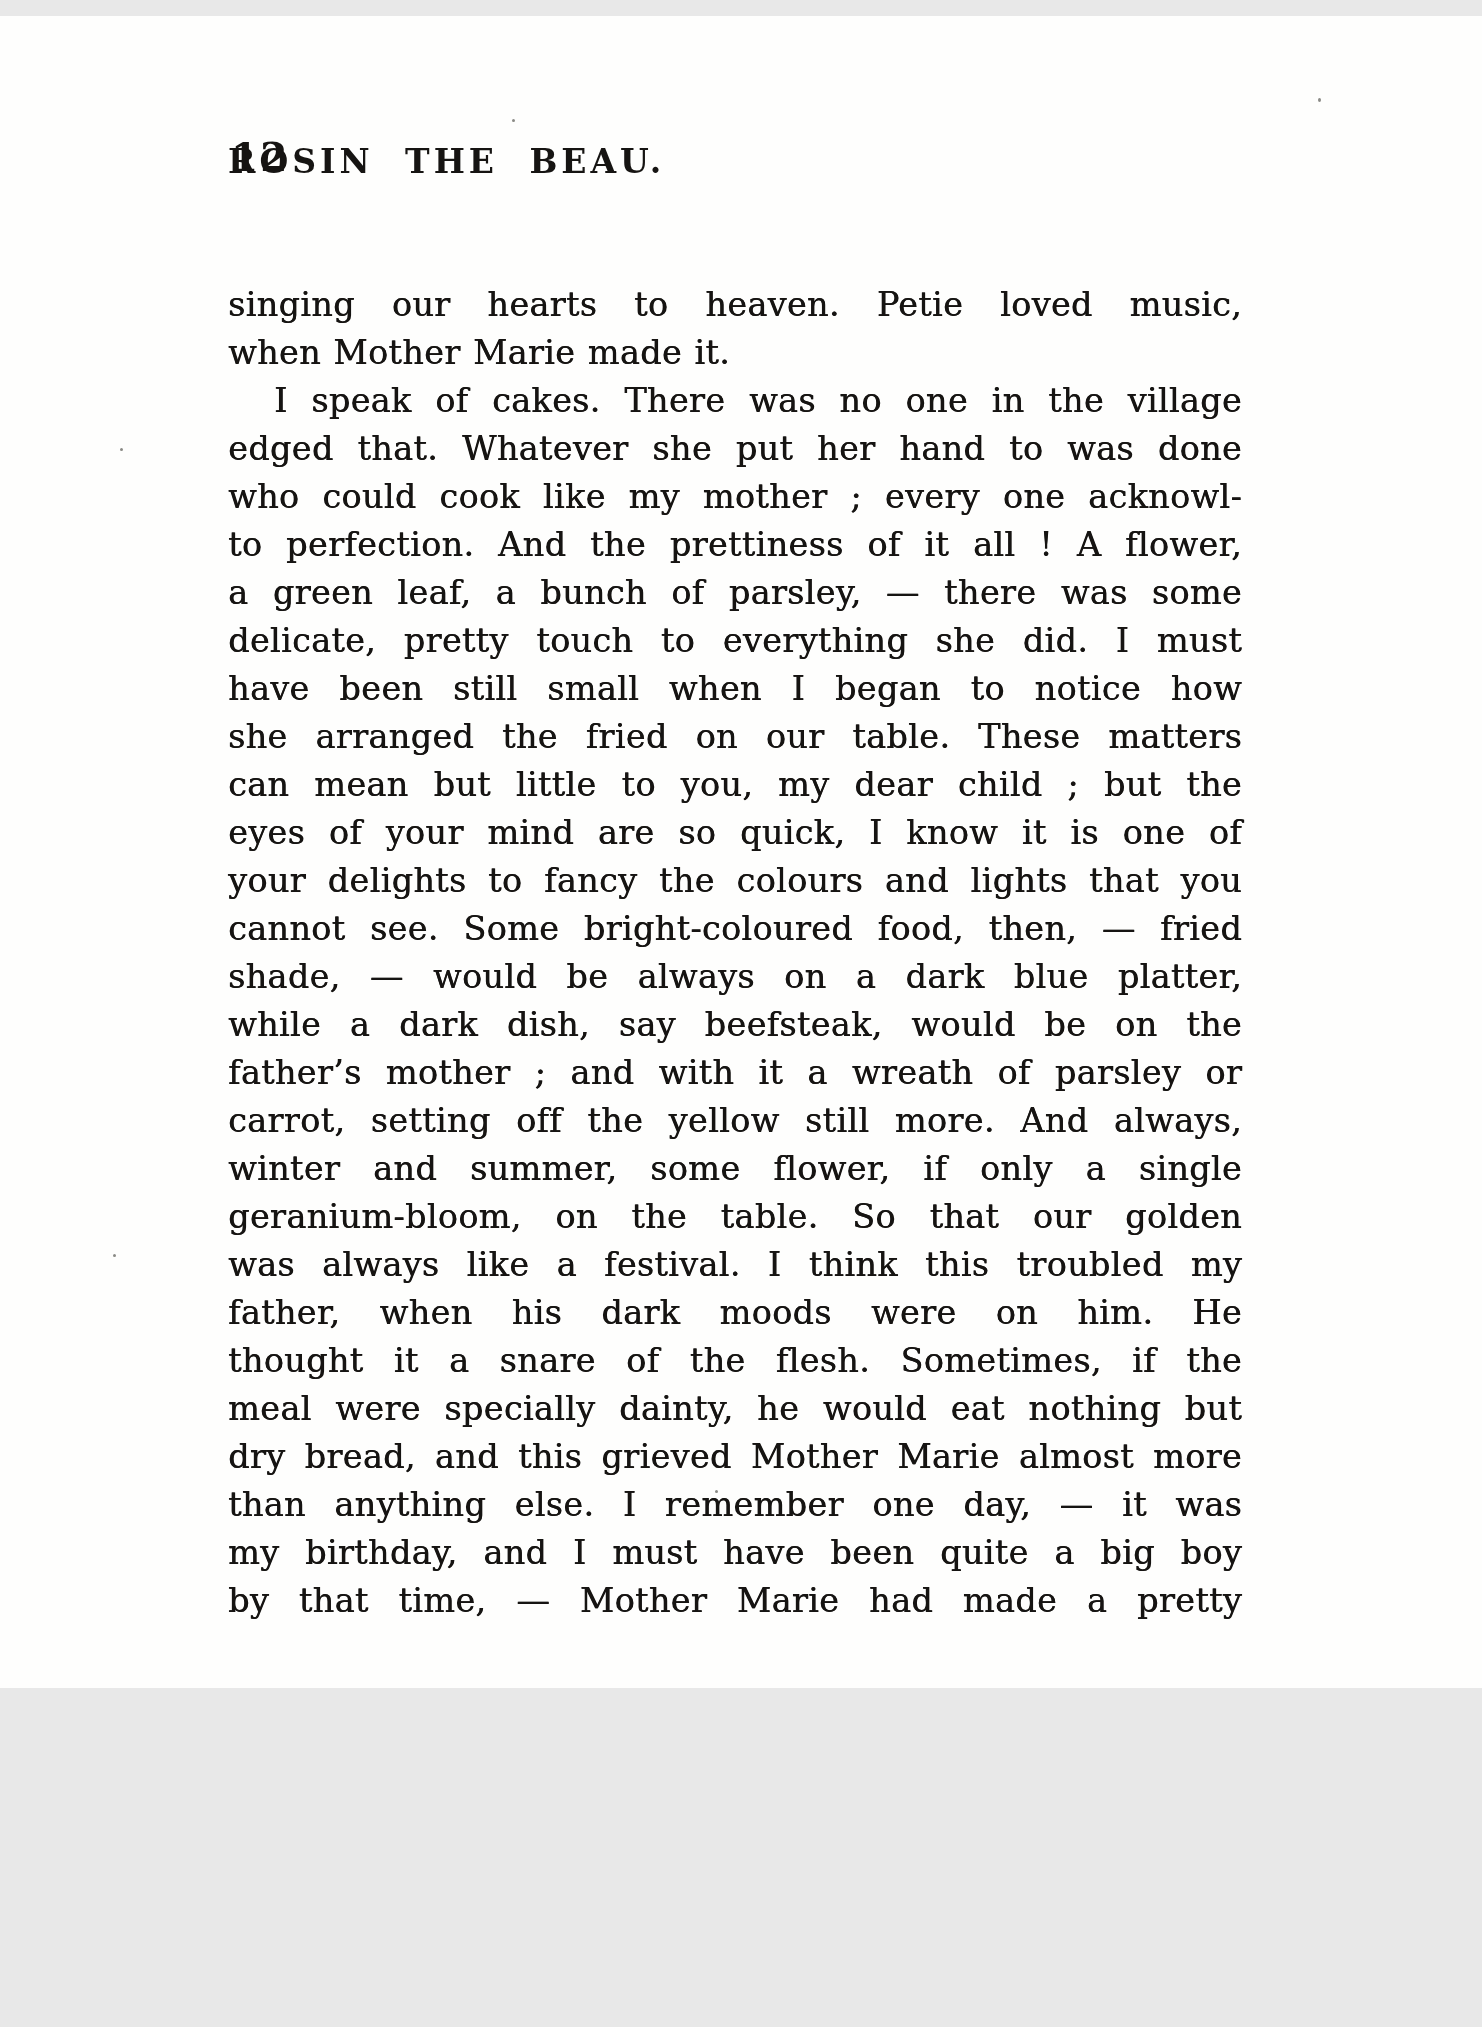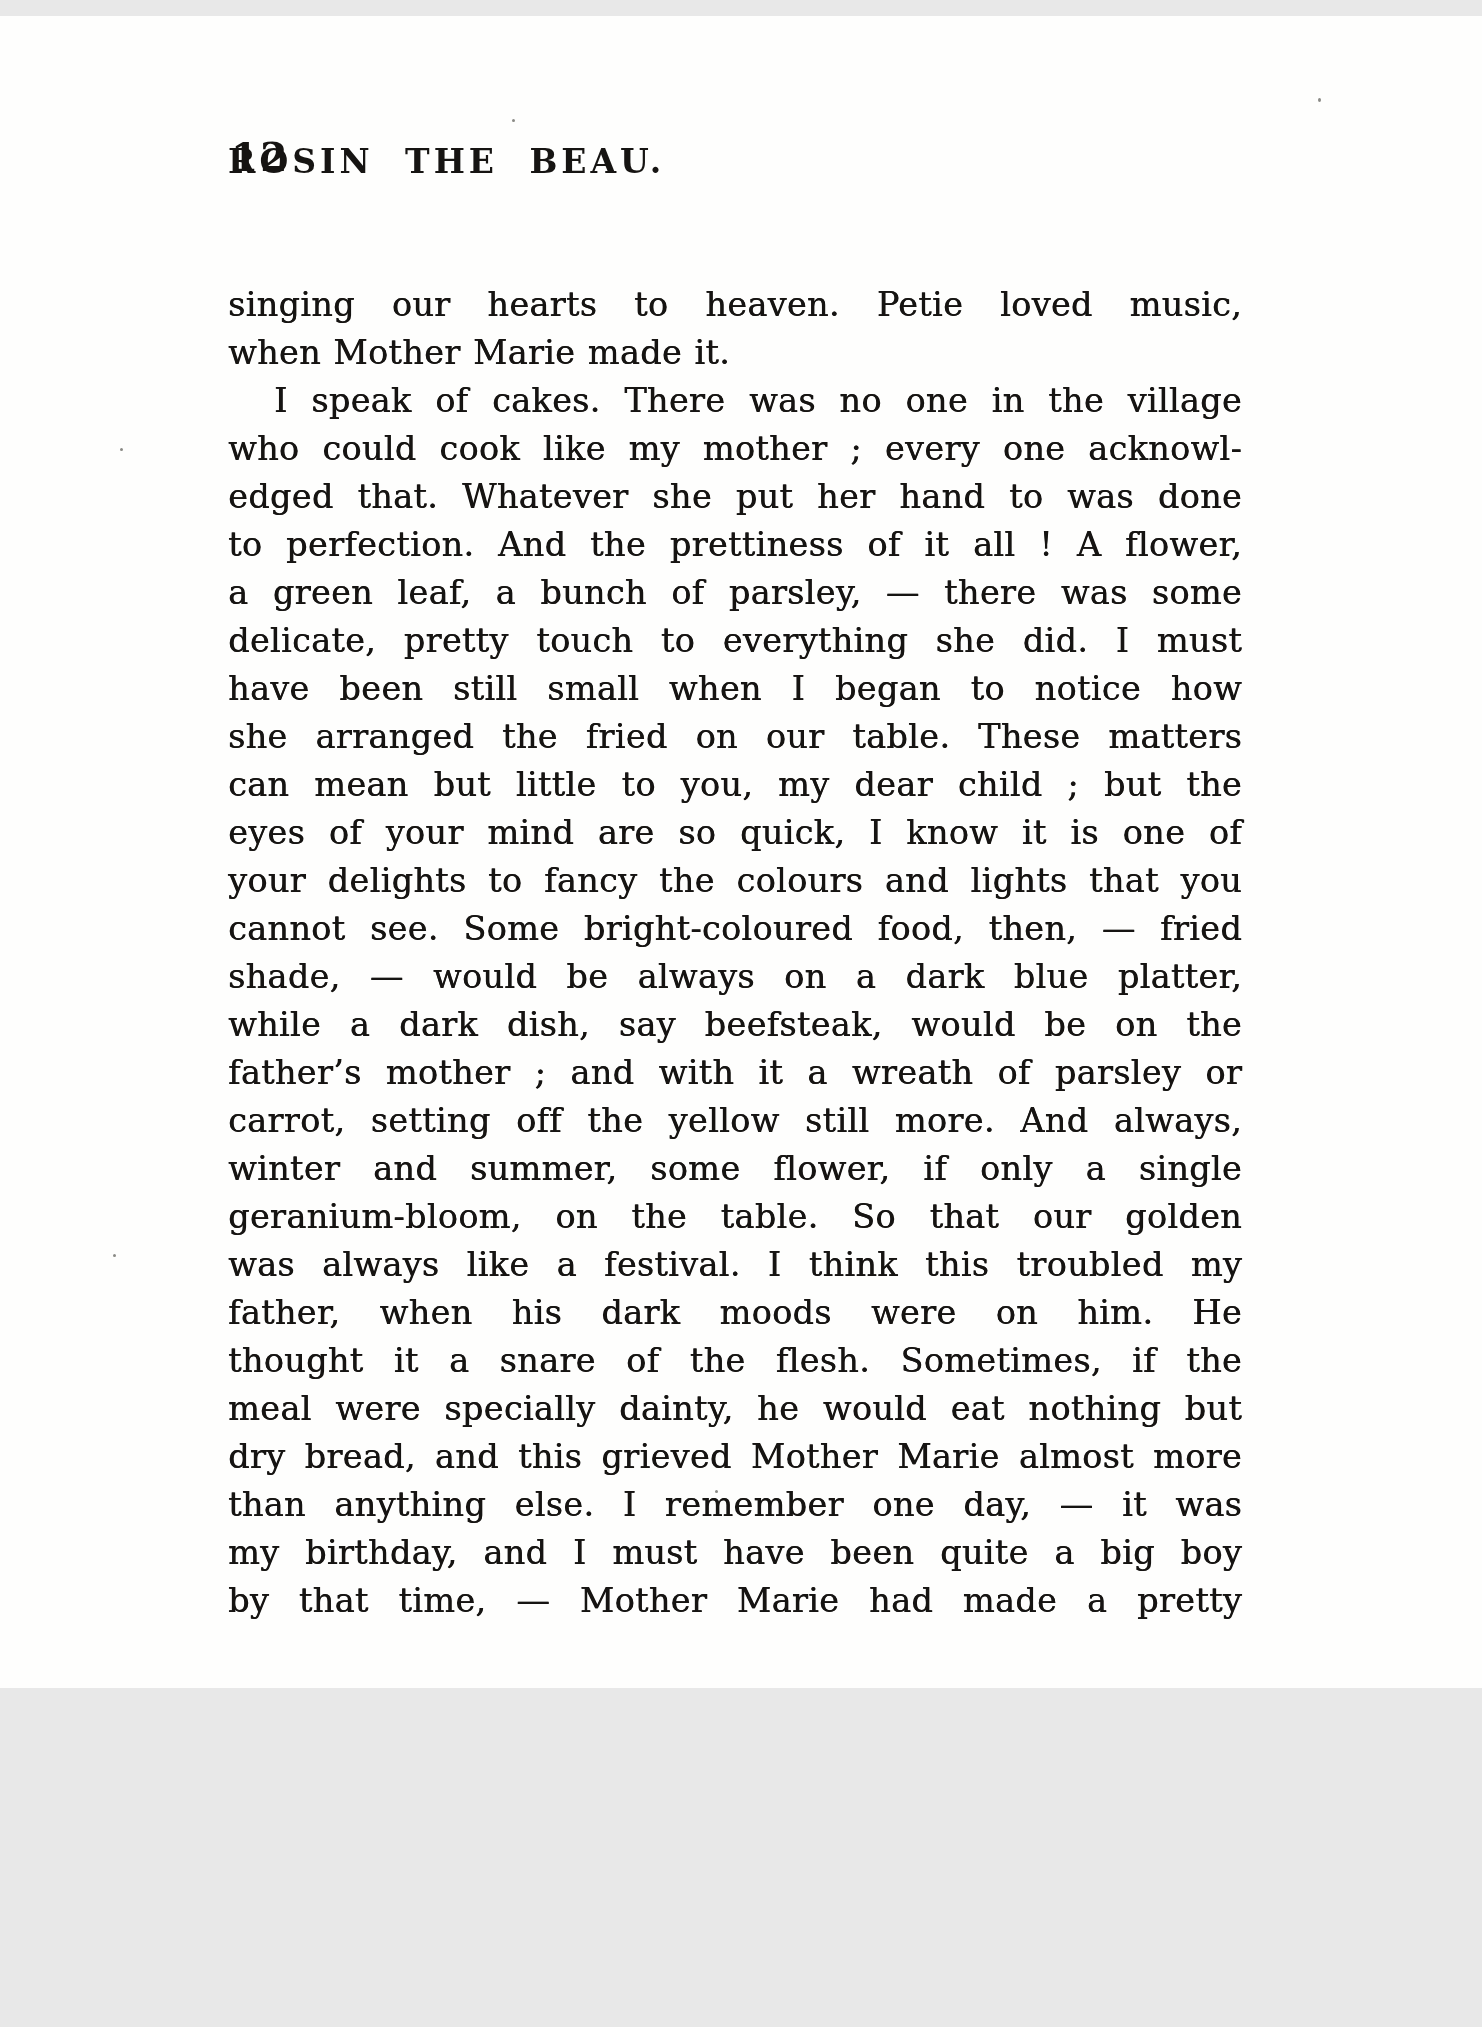--- a/index.html
+++ b/index.html
@@ -87,22 +87,22 @@
 
 <div class="page">
 
   <div class="page-number">12</div>
   <div class="running-title">ROSIN THE BEAU.</div>
 
   <div class="text-block">
     <div class="line">singing our hearts to heaven.  Petie loved music,</div>
     <div class="line para-end">when Mother Marie made it.</div>
     <div class="line indent">I speak of cakes.  There was no one in the village</div>
+    <div class="line">edged that.  Whatever she put her hand to was done</div>
     <div class="line">who could cook like my mother ; every one acknowl-</div>
-    <div class="line">edged that.  Whatever she put her hand to was done</div>
     <div class="line">to perfection.  And the prettiness of it all !  A flower,</div>
     <div class="line">a green leaf, a bunch of parsley, — there was some</div>
     <div class="line">delicate, pretty touch to everything she did.  I must</div>
     <div class="line">have been still small when I began to notice how</div>
     <div class="line">she arranged the fried on our table.  These matters</div>
     <div class="line">can mean but little to you, my dear child ; but the</div>
     <div class="line">eyes of your mind are so quick, I know it is one of</div>
     <div class="line">your delights to fancy the colours and lights that you</div>
     <div class="line">cannot see.  Some bright-coloured food, then, — fried</div>
     <div class="line">shade, — would be always on a dark blue platter,</div>

